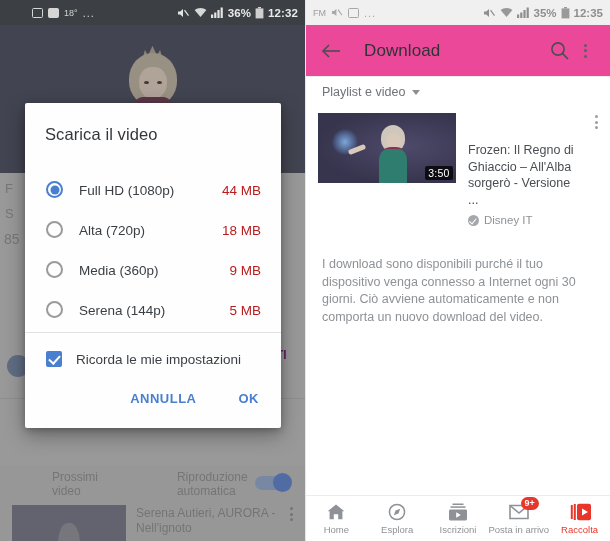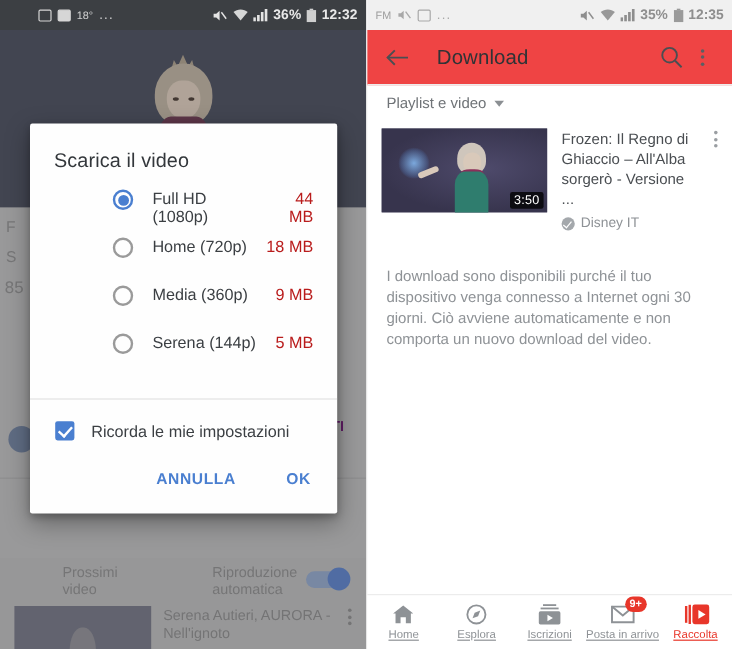--- a/index.html
+++ b/index.html
@@ -147,25 +147,24 @@
     box-shadow:0 7px 20px rgba(0,0,0,.34), 0 2px 6px rgba(0,0,0,.22);
     overflow:hidden;
   }
   .dlg-title {
     font-size:16.5px; color:#33373b;
     padding:22px 20px 14px 20px;
     letter-spacing:.1px;
   }
   .dlg-options { padding:0 0 6px 0; }
   .opt {
-    display:flex; align-items:flex-start;
+    display:flex; align-items:flex-end;
     height:40px;
     padding:0 20px 0 21px;
     cursor:default;
-    margin-left:48px;
   }
   .radio {
     width:17px; height:17px; border-radius:50%;
     border:2px solid #9a9a9a;
     flex:0 0 auto;
     position:relative;
   }
   .radio.checked { border-color:#4a7fd0; }
   .radio.checked::after {
     content:""; position:absolute;
@@ -220,21 +219,21 @@
     color:#9d9d9d; font-size:11px;
   }
   .r-status .left-icons { display:flex; align-items:center; gap:5px; font-size:9px; }
   .r-status .right-icons {
     margin-left:auto; display:flex; align-items:center; gap:4px;
     font-size:11.5px; font-weight:bold; color:#8e8e8e;
   }
   .sq-ic-l { width:11px; height:10px; border:1.4px solid #a8a8a8; border-radius:1.5px; }
 
   .r-appbar {
-    height:46px; background:#ef4444;
+    height:52px; background:#ec4899;
     display:flex; align-items:center; padding:0 12px;
     border-bottom:1px solid #ececec;
   }
   .r-title { font-size:17px; color:#2f3336; margin-left:20px; letter-spacing:.1px; }
   .r-appbar .spacer { flex:1 1 auto; }
   .icon-btn {
     width:26px; height:26px; display:flex; align-items:center; justify-content:center;
     cursor:pointer;
   }
   .vdots { display:flex; flex-direction:column; gap:2.5px; align-items:center; }
@@ -278,21 +277,21 @@
   .r-thumb .arm {
     position:absolute; left:30px; top:34px; width:18px; height:5px;
     background:#d9c9ba; border-radius:3px; transform:rotate(-22deg);
   }
   .r-dur {
     position:absolute; right:3px; bottom:3px;
     background:rgba(0,0,0,.78); color:#ffffff;
     font-size:10.5px; padding:1px 3.5px; border-radius:2px;
     letter-spacing:.2px;
   }
-  .r-vinfo { flex:1 1 auto; min-width:0; padding-top:1px; }
+  .r-vinfo { flex:1 1 auto; min-width:0; padding-top:1px;margin-top:28px; }
   .r-vtitle { font-size:12.5px; color:#4a4e52; line-height:16.5px; }
   .r-vchannel {
     display:flex; align-items:center; gap:5px;
     margin-top:6px; font-size:11.5px; color:#8e9296;
   }
   .verify-badge {
     width:11px; height:11px; border-radius:50%;
     background:#a4a8ac; position:relative; flex:0 0 auto;
   }
   .verify-badge::after {
@@ -312,21 +311,21 @@
   .r-bottomnav {
     position:absolute; left:0; right:0; bottom:0;
     height:46px; background:#ffffff;
     border-top:1px solid #ececec;
     display:flex; align-items:center;
   }
   .nav-item {
     flex:1 1 0; display:flex; flex-direction:column; align-items:center;
     gap:3px; cursor:pointer; position:relative;
   }
-  .nav-label { font-size:9.5px; color:#8e9296;text-decoration:underline; }
+  .nav-label { font-size:9.5px; color:#8e9296; }
   .nav-item.active .nav-label { color:#e8362a; }
   .nav-ic { width:20px; height:18px; position:relative; }
 
   .badge {
     position:absolute; right:-10px; top:-6px;
     background:#e8362a; color:#ffffff;
     font-size:9px; font-weight:bold;
     border-radius:9px; padding:1px 4px;
     line-height:11px;
   }
@@ -418,21 +417,21 @@
       <div class="dlg-title">Scarica il video</div>
 
       <div class="dlg-options">
         <div class="opt">
           <span class="radio checked"></span>
           <span class="opt-label">Full HD (1080p)</span>
           <span class="opt-size">44 MB</span>
         </div>
         <div class="opt">
           <span class="radio"></span>
-          <span class="opt-label">Home (720p)</span>
+          <span class="opt-label">Alta (720p)</span>
           <span class="opt-size">18 MB</span>
         </div>
         <div class="opt">
           <span class="radio"></span>
           <span class="opt-label">Media (360p)</span>
           <span class="opt-size">9 MB</span>
         </div>
         <div class="opt">
           <span class="radio"></span>
           <span class="opt-label">Serena (144p)</span>

